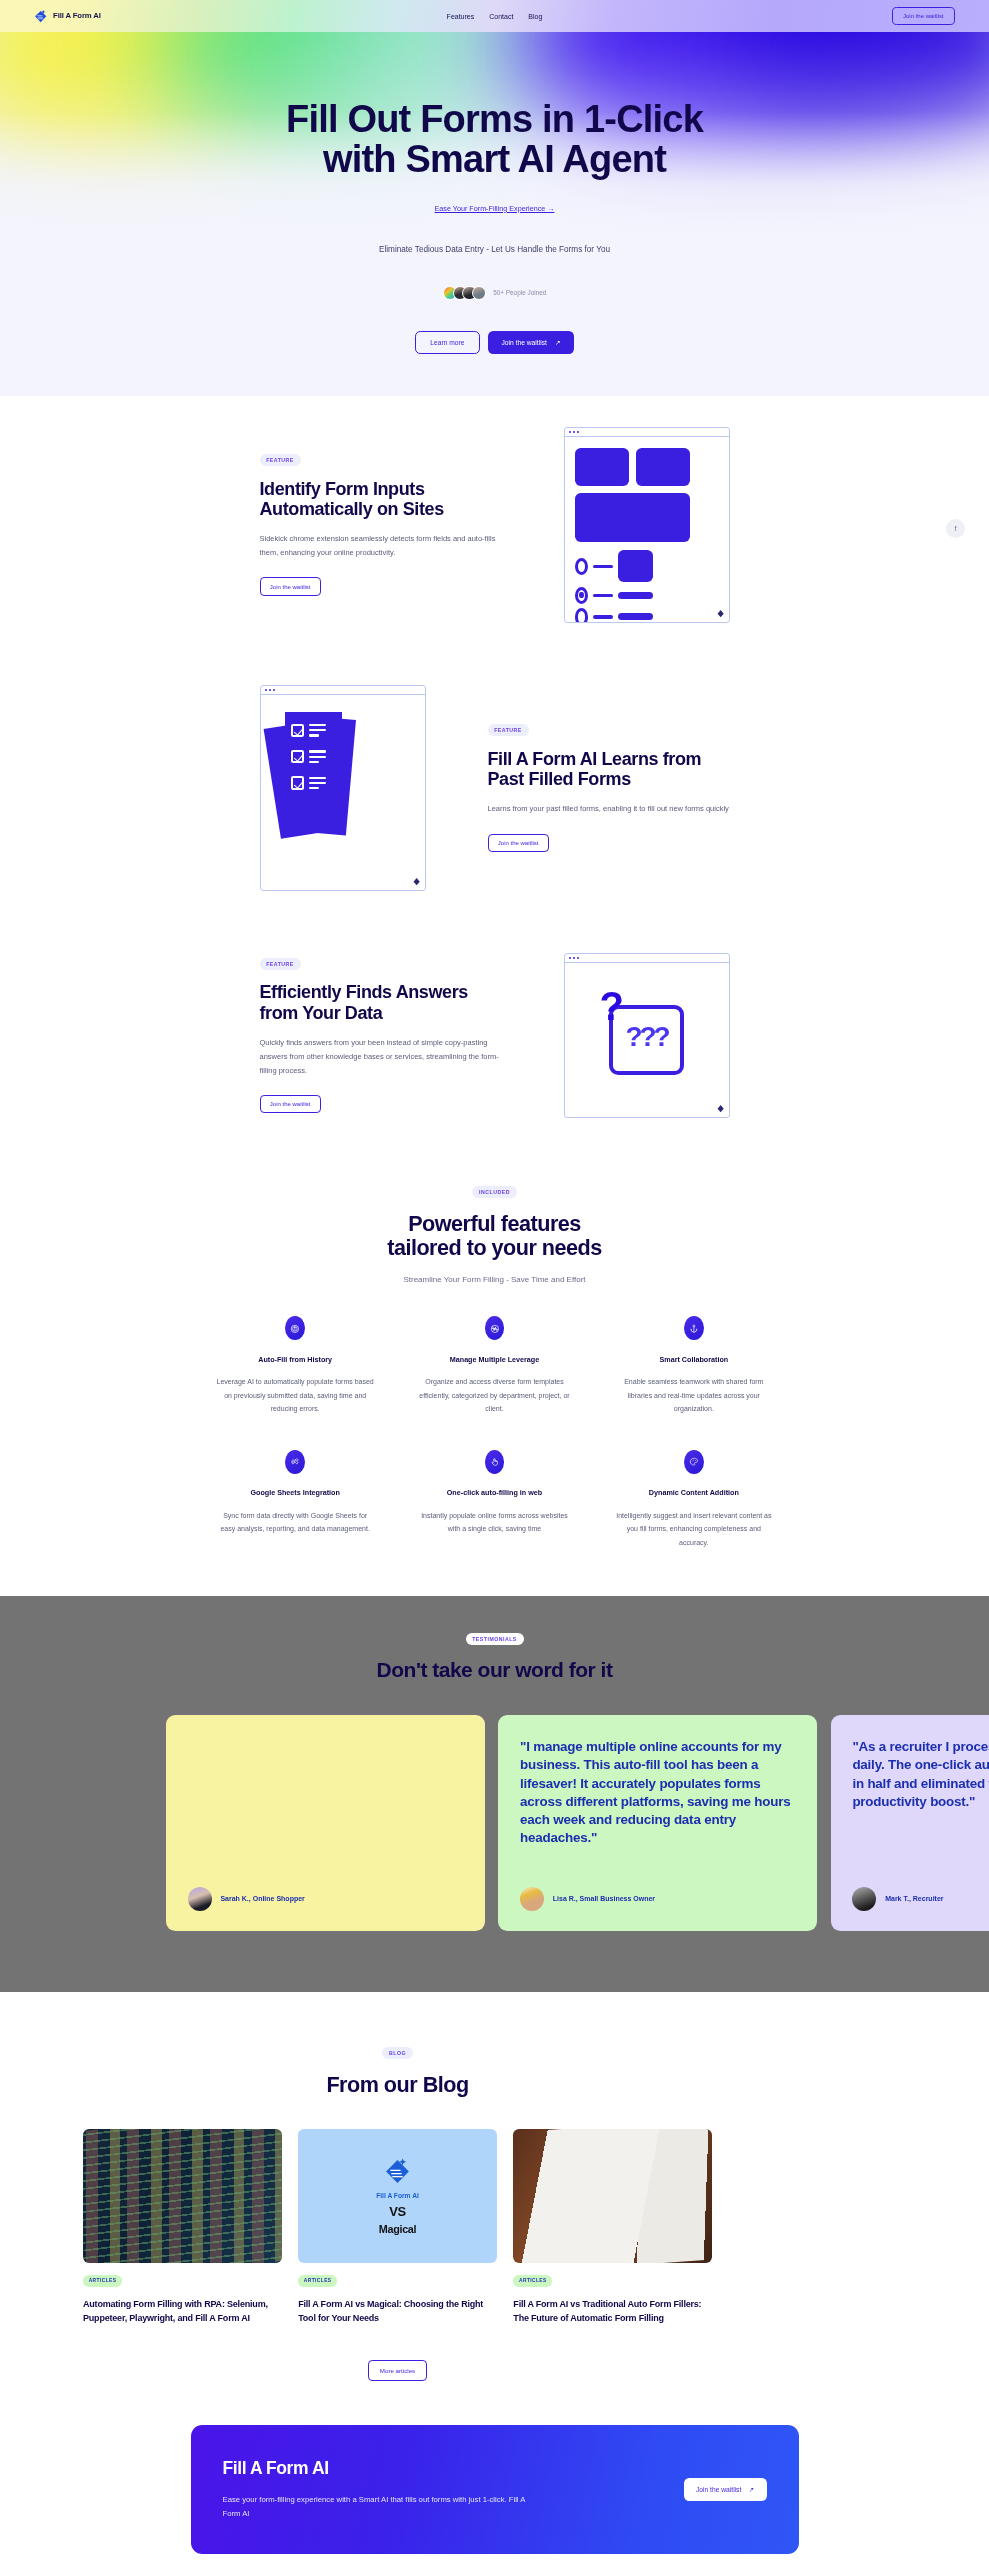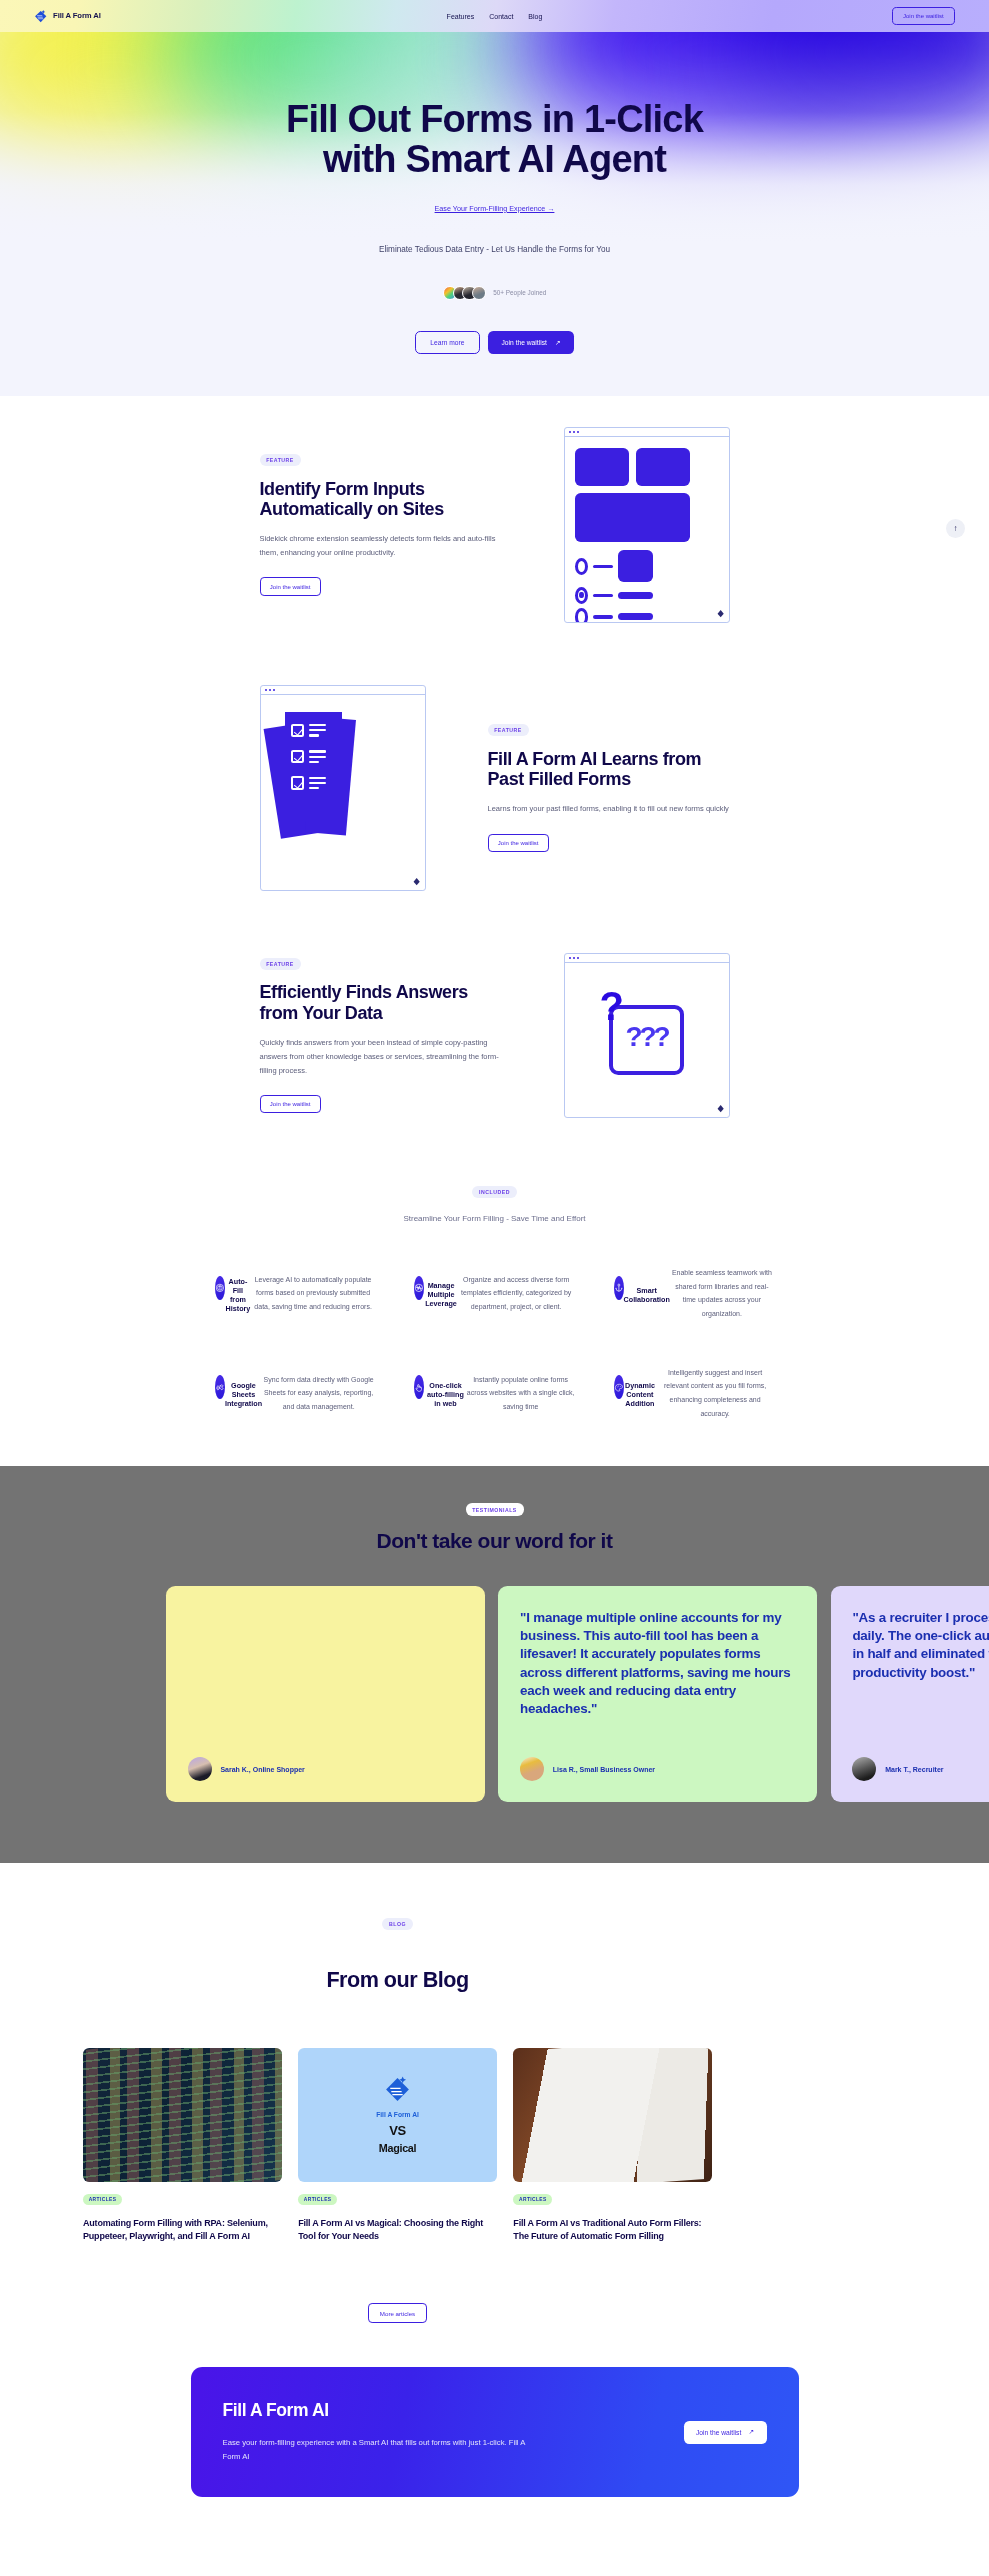--- a/index.html
+++ b/index.html
@@ -146,21 +146,21 @@
   .q-small { position:absolute; left:12.4px; top:14.4px; font-size:28px; font-weight:700; color:#4a37f0; letter-spacing:-3.1px; line-height:1; }
 
   
   .included { width:989px; padding:37px 0 0; display:flex; flex-direction:column; align-items:center; }
   .sec-title {
     margin-top:13.4px; font-size:21.6px; line-height:1.12; font-weight:700;
     text-align:center; color:#10084a; letter-spacing:-0.5px;
   }
   .sec-sub { margin-top:15.5px; font-size:8px; color:#6b6d8c; }
   .grid6 { margin-top:32px; width:598px; display:grid; grid-template-columns:repeat(3,1fr); row-gap:34px; }
-  .cell { display:flex; flex-direction:row; align-items:center; padding:0 19.6px; }
+  .cell { display:flex; flex-direction:column; align-items:center; padding:0 19.6px; }
   .ico {
     width:19.6px; height:24px; border-radius:50%;
     background:linear-gradient(150deg,#4a2ce8,#2a18d8);
     display:flex; align-items:center; justify-content:center;
   }
   .cell-title { margin-top:14.4px; font-size:7.2px; font-weight:700; color:#10084a; text-align:center; }
   .cell-desc { margin-top:11.3px; font-size:7px; line-height:1.95; color:#5b5d7a; text-align:center; }
 
   
   .testi-sec { margin-top:46px; width:989px; background:#737373; padding:37px 0 61px; overflow:hidden; }
@@ -177,21 +177,21 @@
   .c-purple { background:#e0d8fb; }
   .quote { font-size:13.4px; line-height:1.36; font-weight:600; color:#1b2fb0; letter-spacing:-0.2px; }
   .author { margin-top:auto; padding-top:18.5px; display:flex; align-items:center; gap:8.8px; }
   .author .pic { width:24px; height:24px; border-radius:50%; flex:0 0 24px; }
   .p1 { background:linear-gradient(160deg,#b7a5e6,#d7bfb0 40%,#1b1b28 75%); }
   .p2 { background:linear-gradient(160deg,#f5eee4,#e8bc3f 30%,#d9a77c 60%); }
   .p3 { background:linear-gradient(160deg,#b2b2b2,#5c5c5c 45%,#1d1d1d 80%); }
   .author .name { font-size:7px; font-weight:600; color:#1b2fb0; }
 
   
-  .blog-sec { width:795px; padding:55px 0 0; display:flex; flex-direction:column; align-items:center;gap:24px; }
+  .blog-sec { width:795px; padding:55px 0 0; display:flex; flex-direction:column; align-items:center; }
   .blog-grid { margin-top:32px; width:629px; display:grid; grid-template-columns:repeat(3,1fr); gap:16.5px; }
   .bcard { display:flex; flex-direction:column; }
   .bthumb { height:134px; border-radius:6.2px; overflow:hidden; position:relative; }
   .th1 { background:linear-gradient(120deg,#13263b,#0d2236 40%,#16344d); }
   .th1::after{
     content:"";position:absolute;inset:0;
     background:
       repeating-linear-gradient(0deg,rgba(0,0,0,0) 0 2.6px,rgba(130,200,120,.55) 2.6px 4.1px,rgba(0,0,0,0) 4.1px 6.7px),
       repeating-linear-gradient(90deg,rgba(220,190,90,.5) 0 9.3px,rgba(0,0,0,0) 9.3px 15.5px,rgba(210,120,100,.45) 15.5px 26px,rgba(0,0,0,0) 26px 36px);
     opacity:.75;transform:skewY(-7deg) scale(1.15);
@@ -414,20 +414,24 @@
           <svg width="9.3" height="9.3" viewBox="0 0 18 18">
               <path d="M9 2 L15 9 L9 16 L3 9 Z" fill="#2a2a70"></path>
             </svg>
         </span>
       </div>
     </div>
   </section>
 
   <section class="included">
     <span class="pill">INCLUDED</span>
+    <h2 class="sec-title">
+      <span>Powerful features</span><br>
+      <span>tailored to your needs</span>
+    </h2>
     <p class="sec-sub">Streamline Your Form Filling - Save Time and Effort</p>
 
     <div class="grid6">
       <div class="cell">
         <span class="ico">
           <svg width="9.8" height="9.8" viewBox="0 0 24 24" fill="none" stroke="#fff" stroke-width="1.7">
               <circle cx="12" cy="12" r="9"></circle>
               <circle cx="12" cy="12" r="5.5"></circle>
               <path d="M12 9v7"></path>
               <circle cx="12" cy="8.5" r="1.6" fill="#fff" stroke="none"></circle>

